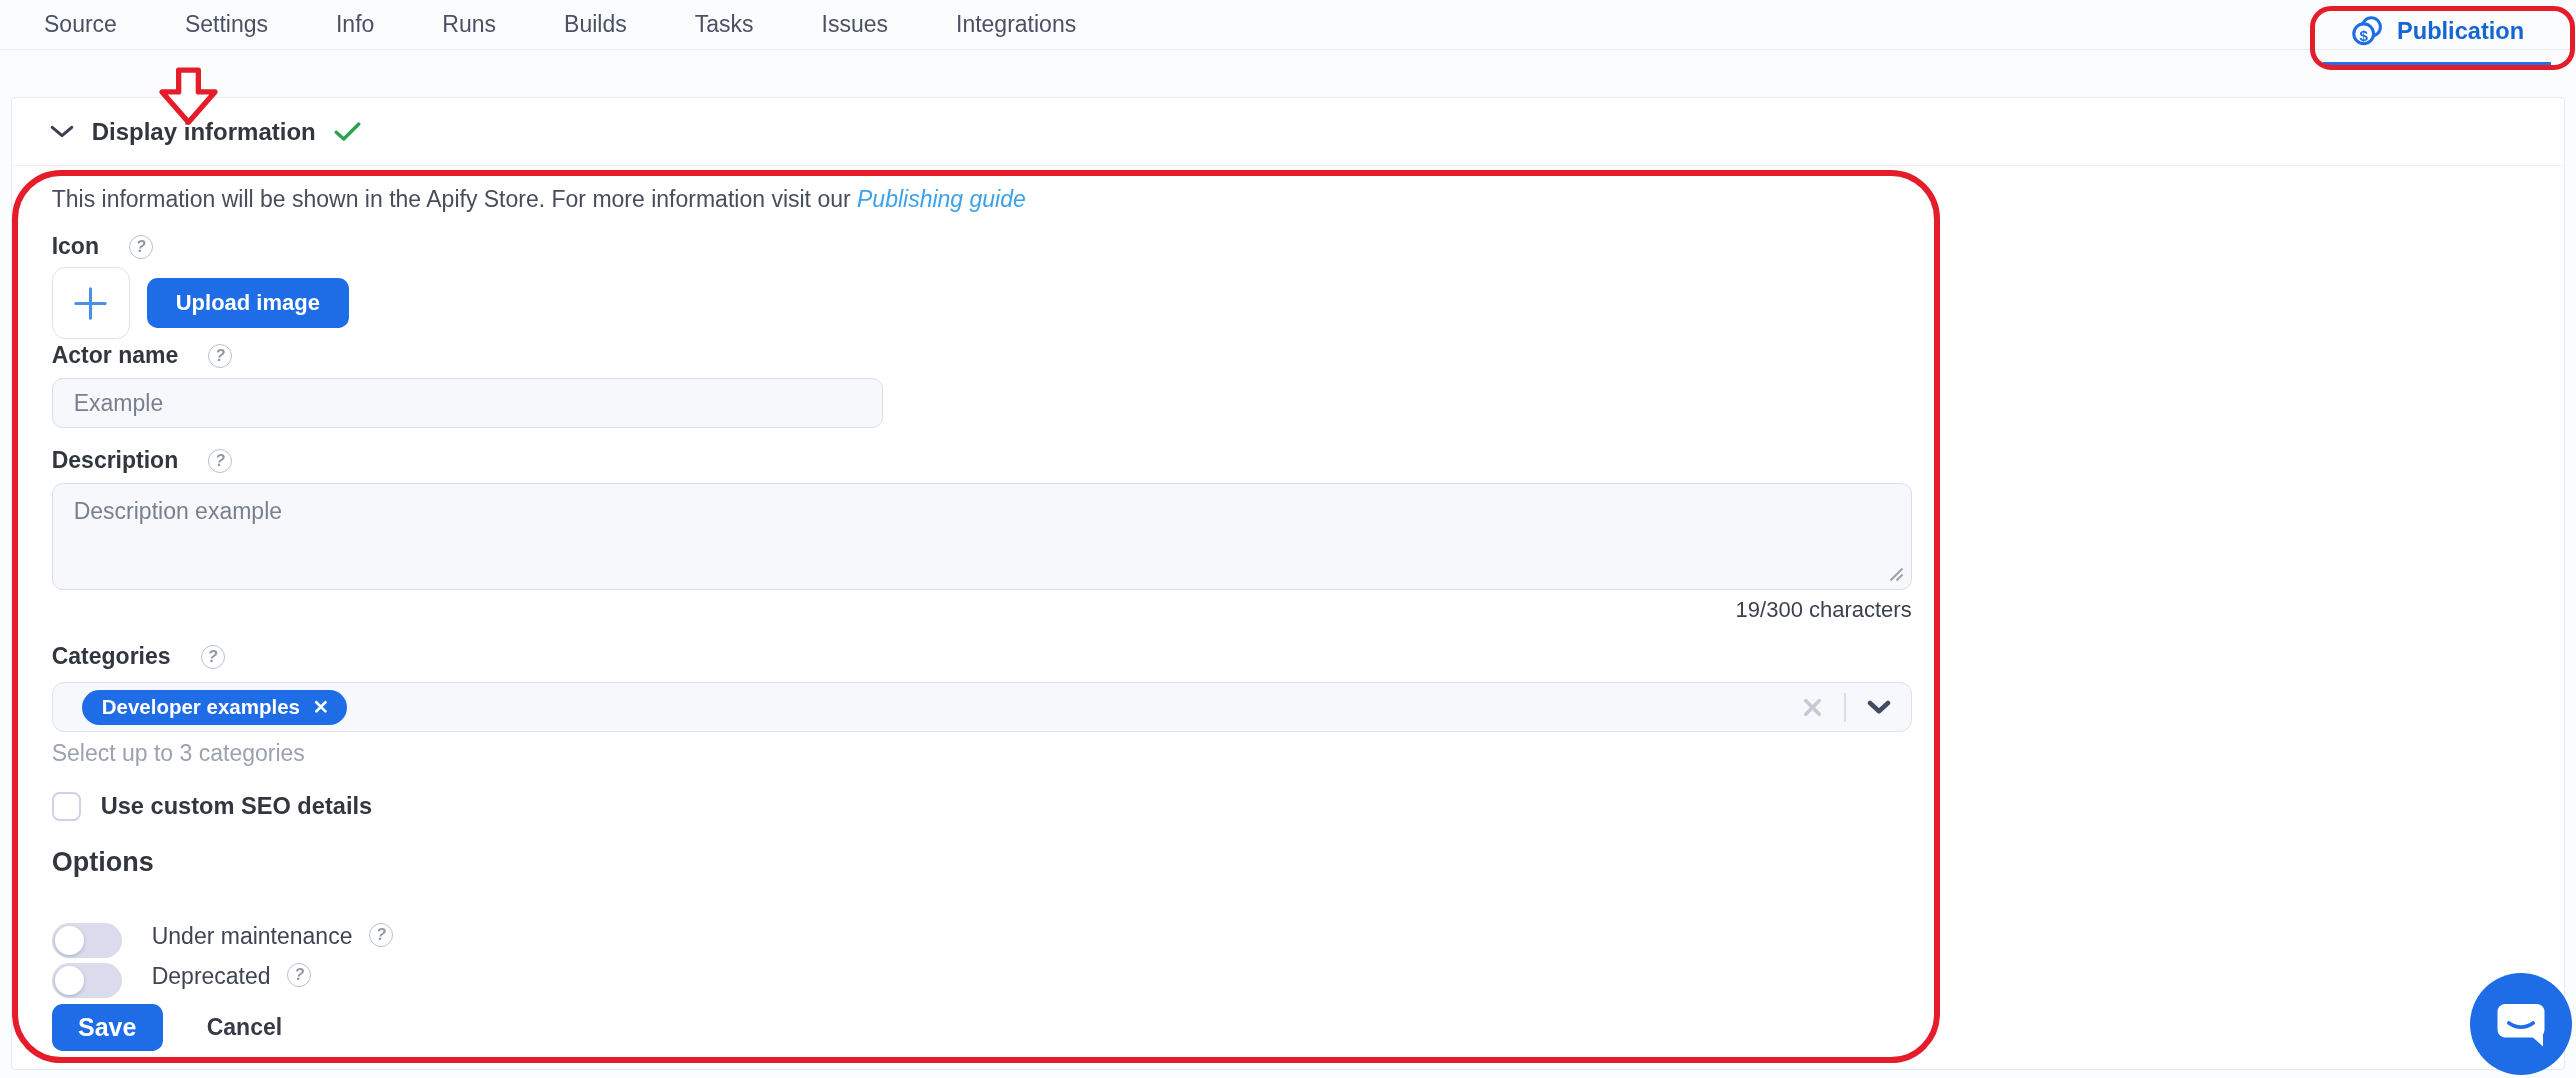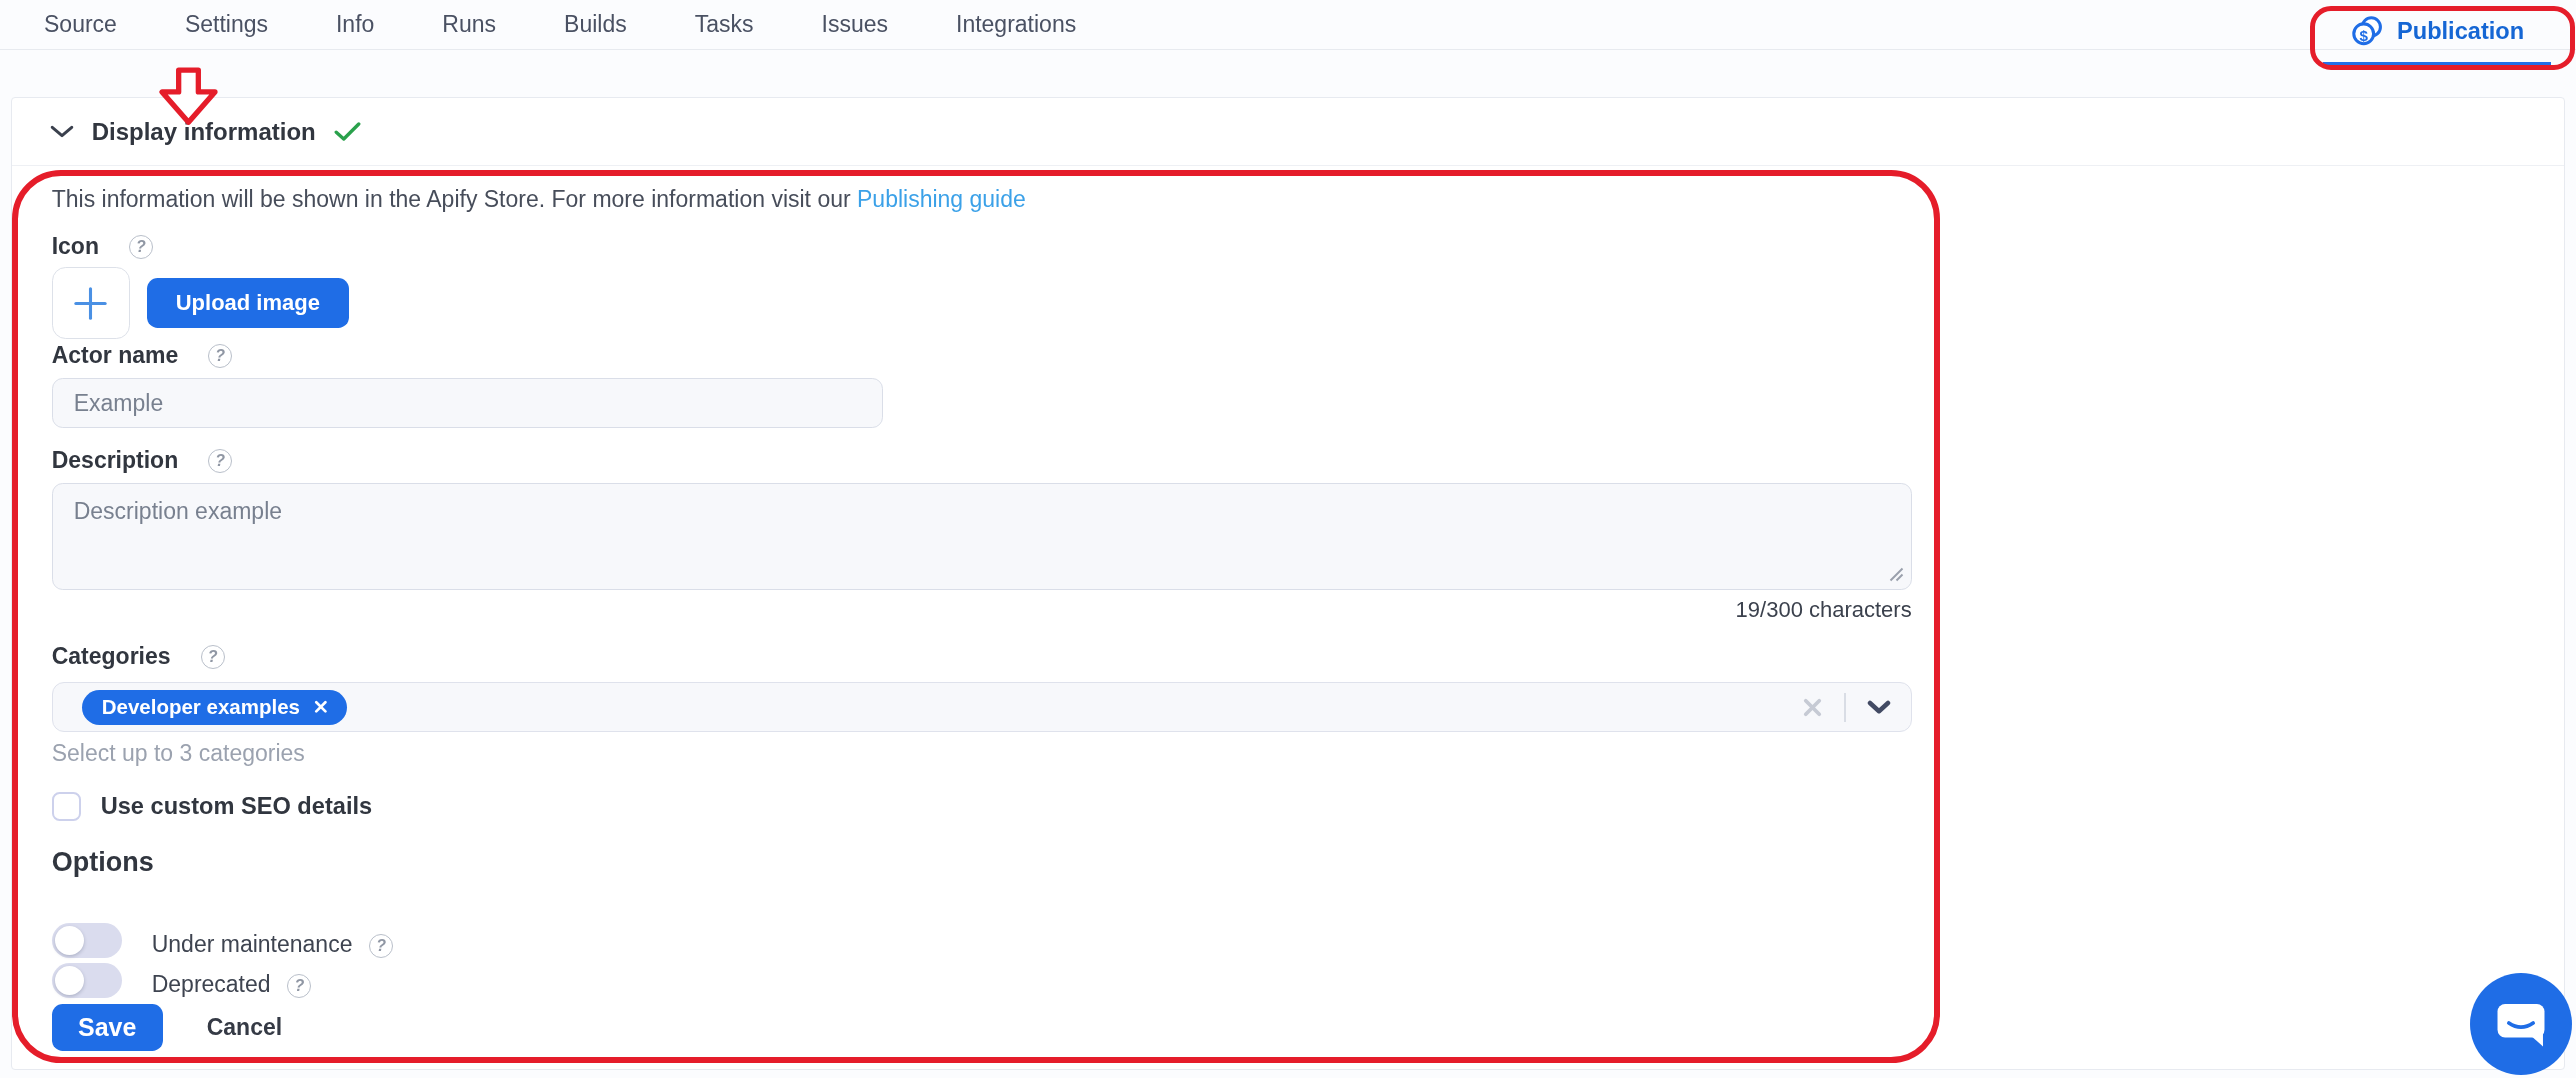--- a/index.html
+++ b/index.html
@@ -44,21 +44,21 @@
     background: #ffffff; border: 1.5px solid #e7eaf0; border-radius: 4px;
   }
   .card-header {
     height: 68px; border-bottom: 1.5px solid #eef0f4;
     display: flex; align-items: center; gap: 18px; padding-left: 38px;
   }
   .card-title { font-size: 24px; font-weight: 700; color: #31363f; }
   
   .abs { position: absolute; }
   .intro { left: 40px; top: 88px; font-size: 23px; color: #474d5a; }
-  .intro a { color: #3ba1e8; text-decoration: none; cursor: pointer; }
+  .intro a { color: #3ba1e8; text-decoration: none; cursor: pointer; font-style: italic; }
   .label-row { display: flex; align-items: center; gap: 30px; }
   .label-row .lbl { font-size: 23px; font-weight: 700; color: #31363f; }
   .help {
     width: 24px; height: 24px; border: 1.5px solid #b9bfca; border-radius: 50%;
     display: inline-flex; align-items: center; justify-content: center;
     color: #9097a4; font-size: 16px; font-weight: 700; font-style: normal; cursor: pointer;
     flex: 0 0 auto;
   }
   .plus-box {
     left: 40px; top: 169px; width: 78px; height: 72px;
@@ -97,21 +97,21 @@
   .select .spacer { flex: 1; }
   .select .divider { width: 1.5px; height: 29px; background: #d9dde5; margin: 0 21px; }
   .hint { left: 40px; top: 642px; font-size: 23px; color: #9ba2af; }
   .check-row { left: 40px; top: 694px; display: flex; align-items: center; gap: 20px; }
   .checkbox {
     width: 29px; height: 29px; background: #fff;
     border: 2.3px solid #cdd1ec; border-radius: 7.6px; cursor: pointer; flex: 0 0 auto;
   }
   .check-row .lbl { font-size: 23.6px; font-weight: 700; color: #31363f; }
   .options-h { left: 40px; top: 749px; font-size: 27px; font-weight: 700; color: #31363f; }
-  .toggle-row { display: flex; align-items: flex-end; }
+  .toggle-row { display: flex; align-items: flex-start; }
   .toggle {
     position: relative; width: 70px; height: 35px; background: #dadcee; border-radius: 760px;
     cursor: pointer; flex: 0 0 auto;
   }
   .toggle .knob {
     position: absolute; left: 3px; top: 3px; width: 29px; height: 29px;
     background: #fff; border-radius: 50%; box-shadow: 0 1.5px 3.8px rgba(40,50,80,.25);
   }
   .toggle-row .lbl { margin-left: 30px; font-size: 23px; color: #3e4450; }
   .toggle-row .help { margin-left: 16.7px; }

